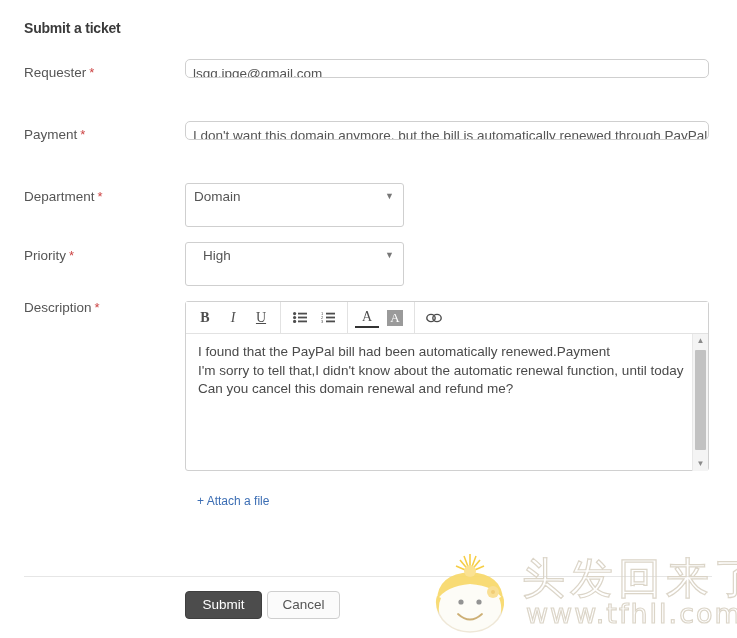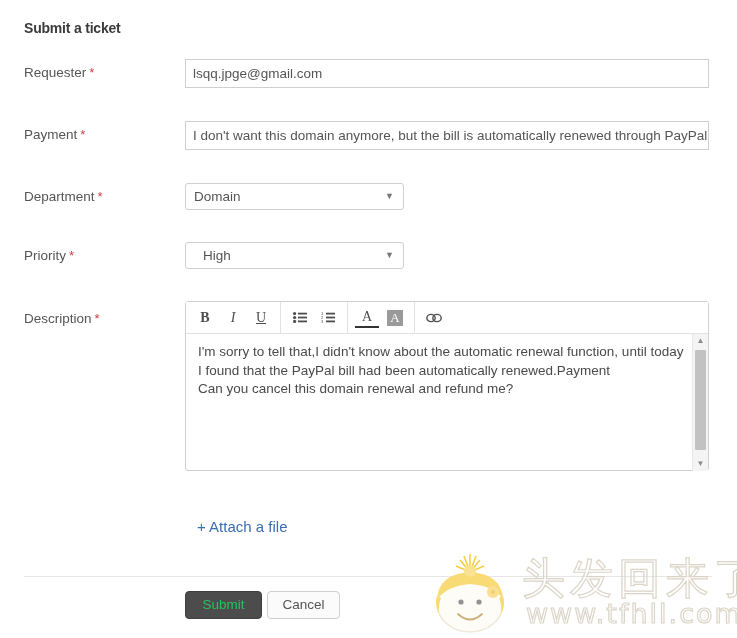--- a/index.html
+++ b/index.html
@@ -43,40 +43,40 @@
     color: #cc4444;
     font-size: 13px;
     margin-left: 3px;
   }
 
   .text-input {
     position: absolute;
     left: 185px;
     box-sizing: border-box;
     width: 524px;
-    height: 29px;
+    height: 19px;
     padding: 4px 7px;
     border: 1px solid #cfcfcf;
-    border-radius: 0;
+    border-radius: 5px;
     background: #fff;
     font-family: "Liberation Sans", sans-serif;
     font-size: 13.5px;
     color: #555;
     outline: none;
     white-space: nowrap;
     overflow: hidden;
     line-height: 20px;
   }
 
   .select-box {
     position: absolute;
     left: 185px;
     box-sizing: border-box;
     width: 219px;
-    height: 27px;
+    height: 44px;
     border: 1px solid #cfcfcf;
     border-radius: 3px;
     background: #fff;
     font-size: 13.5px;
     color: #555;
     line-height: 25px;
     padding-left: 8px;
     cursor: pointer;
   }
   .select-arrow {
@@ -193,24 +193,23 @@
     height: 100px;
     background: #c2c2c2;
     border-radius: 1px;
     cursor: pointer;
   }
 
   .attach-link {
     position: absolute;
     left: 197px;
     top: 494px;
-    font-size: 15px;
+    font-size: 12px;
     color: #3c6eb4;
     cursor: pointer;
-    margin-top: 24px;
   }
 
   .divider {
     position: absolute;
     left: 24px;
     top: 576px;
     width: 688px;
     height: 1px;
     background: #e6e6e6;
   }
@@ -224,21 +223,21 @@
     cursor: pointer;
     height: 28px;
     line-height: 26px;
     text-align: center;
   }
   .btn-submit {
     left: 185px;
     top: 591px;
     width: 77px;
     background: #4c4c4c;
-    color: #22c55e;
+    color: #ffffff;
     border: 1px solid #3f3f3f;
   }
   .btn-cancel {
     left: 267px;
     top: 591px;
     width: 73px;
     background: #fbfbfb;
     color: #555;
     border: 1px solid #cfcfcf;
   }
@@ -308,21 +307,21 @@
 <div class="form-row">
   <div class="field-label" style="top:248px;text-align:right;">
     <span>Priority</span><span class="req-star">*</span>
   </div>
   <div class="select-box" style="top:242px;padding-left:17px;">
     <span>High</span>
     <span class="select-arrow">▼</span>
   </div>
 </div>
 
-<div class="field-label" style="top:311px;">
+<div class="field-label" style="top:300px;">
   <span>Description</span><span class="req-star">*</span>
 </div>
 
 <div class="editor">
   <div class="editor-toolbar">
     <div class="tb-group">
       <div class="tb-btn bold">B</div>
       <div class="tb-btn italic">I</div>
       <div class="tb-btn underline">U</div>
     </div>
@@ -358,22 +357,22 @@
       <div class="tb-btn">
         <svg width="16" height="10" viewBox="0 0 16 10">
           <ellipse cx="5" cy="5" rx="4.2" ry="3.6" fill="none" stroke="#4d4d4d" stroke-width="1.4"></ellipse>
           <ellipse cx="11" cy="5" rx="4.2" ry="3.6" fill="none" stroke="#4d4d4d" stroke-width="1.4"></ellipse>
         </svg>
       </div>
     </div>
   </div>
 
   <div class="editor-body">
+    <div class="desc-line">I found that the PayPal bill had been automatically renewed.Payment</div>
     <div class="desc-line">I'm sorry to tell that,I didn't know about the automatic renewal function, until today</div>
-    <div class="desc-line">I found that the PayPal bill had been automatically renewed.Payment</div>
     <div class="desc-line">Can you cancel this domain renewal and refund me?</div>
 
     <div class="scrollbar">
       <div class="sb-arrow sb-up">▲</div>
       <div class="sb-thumb"></div>
       <div class="sb-arrow sb-down">▼</div>
     </div>
   </div>
 </div>
 

